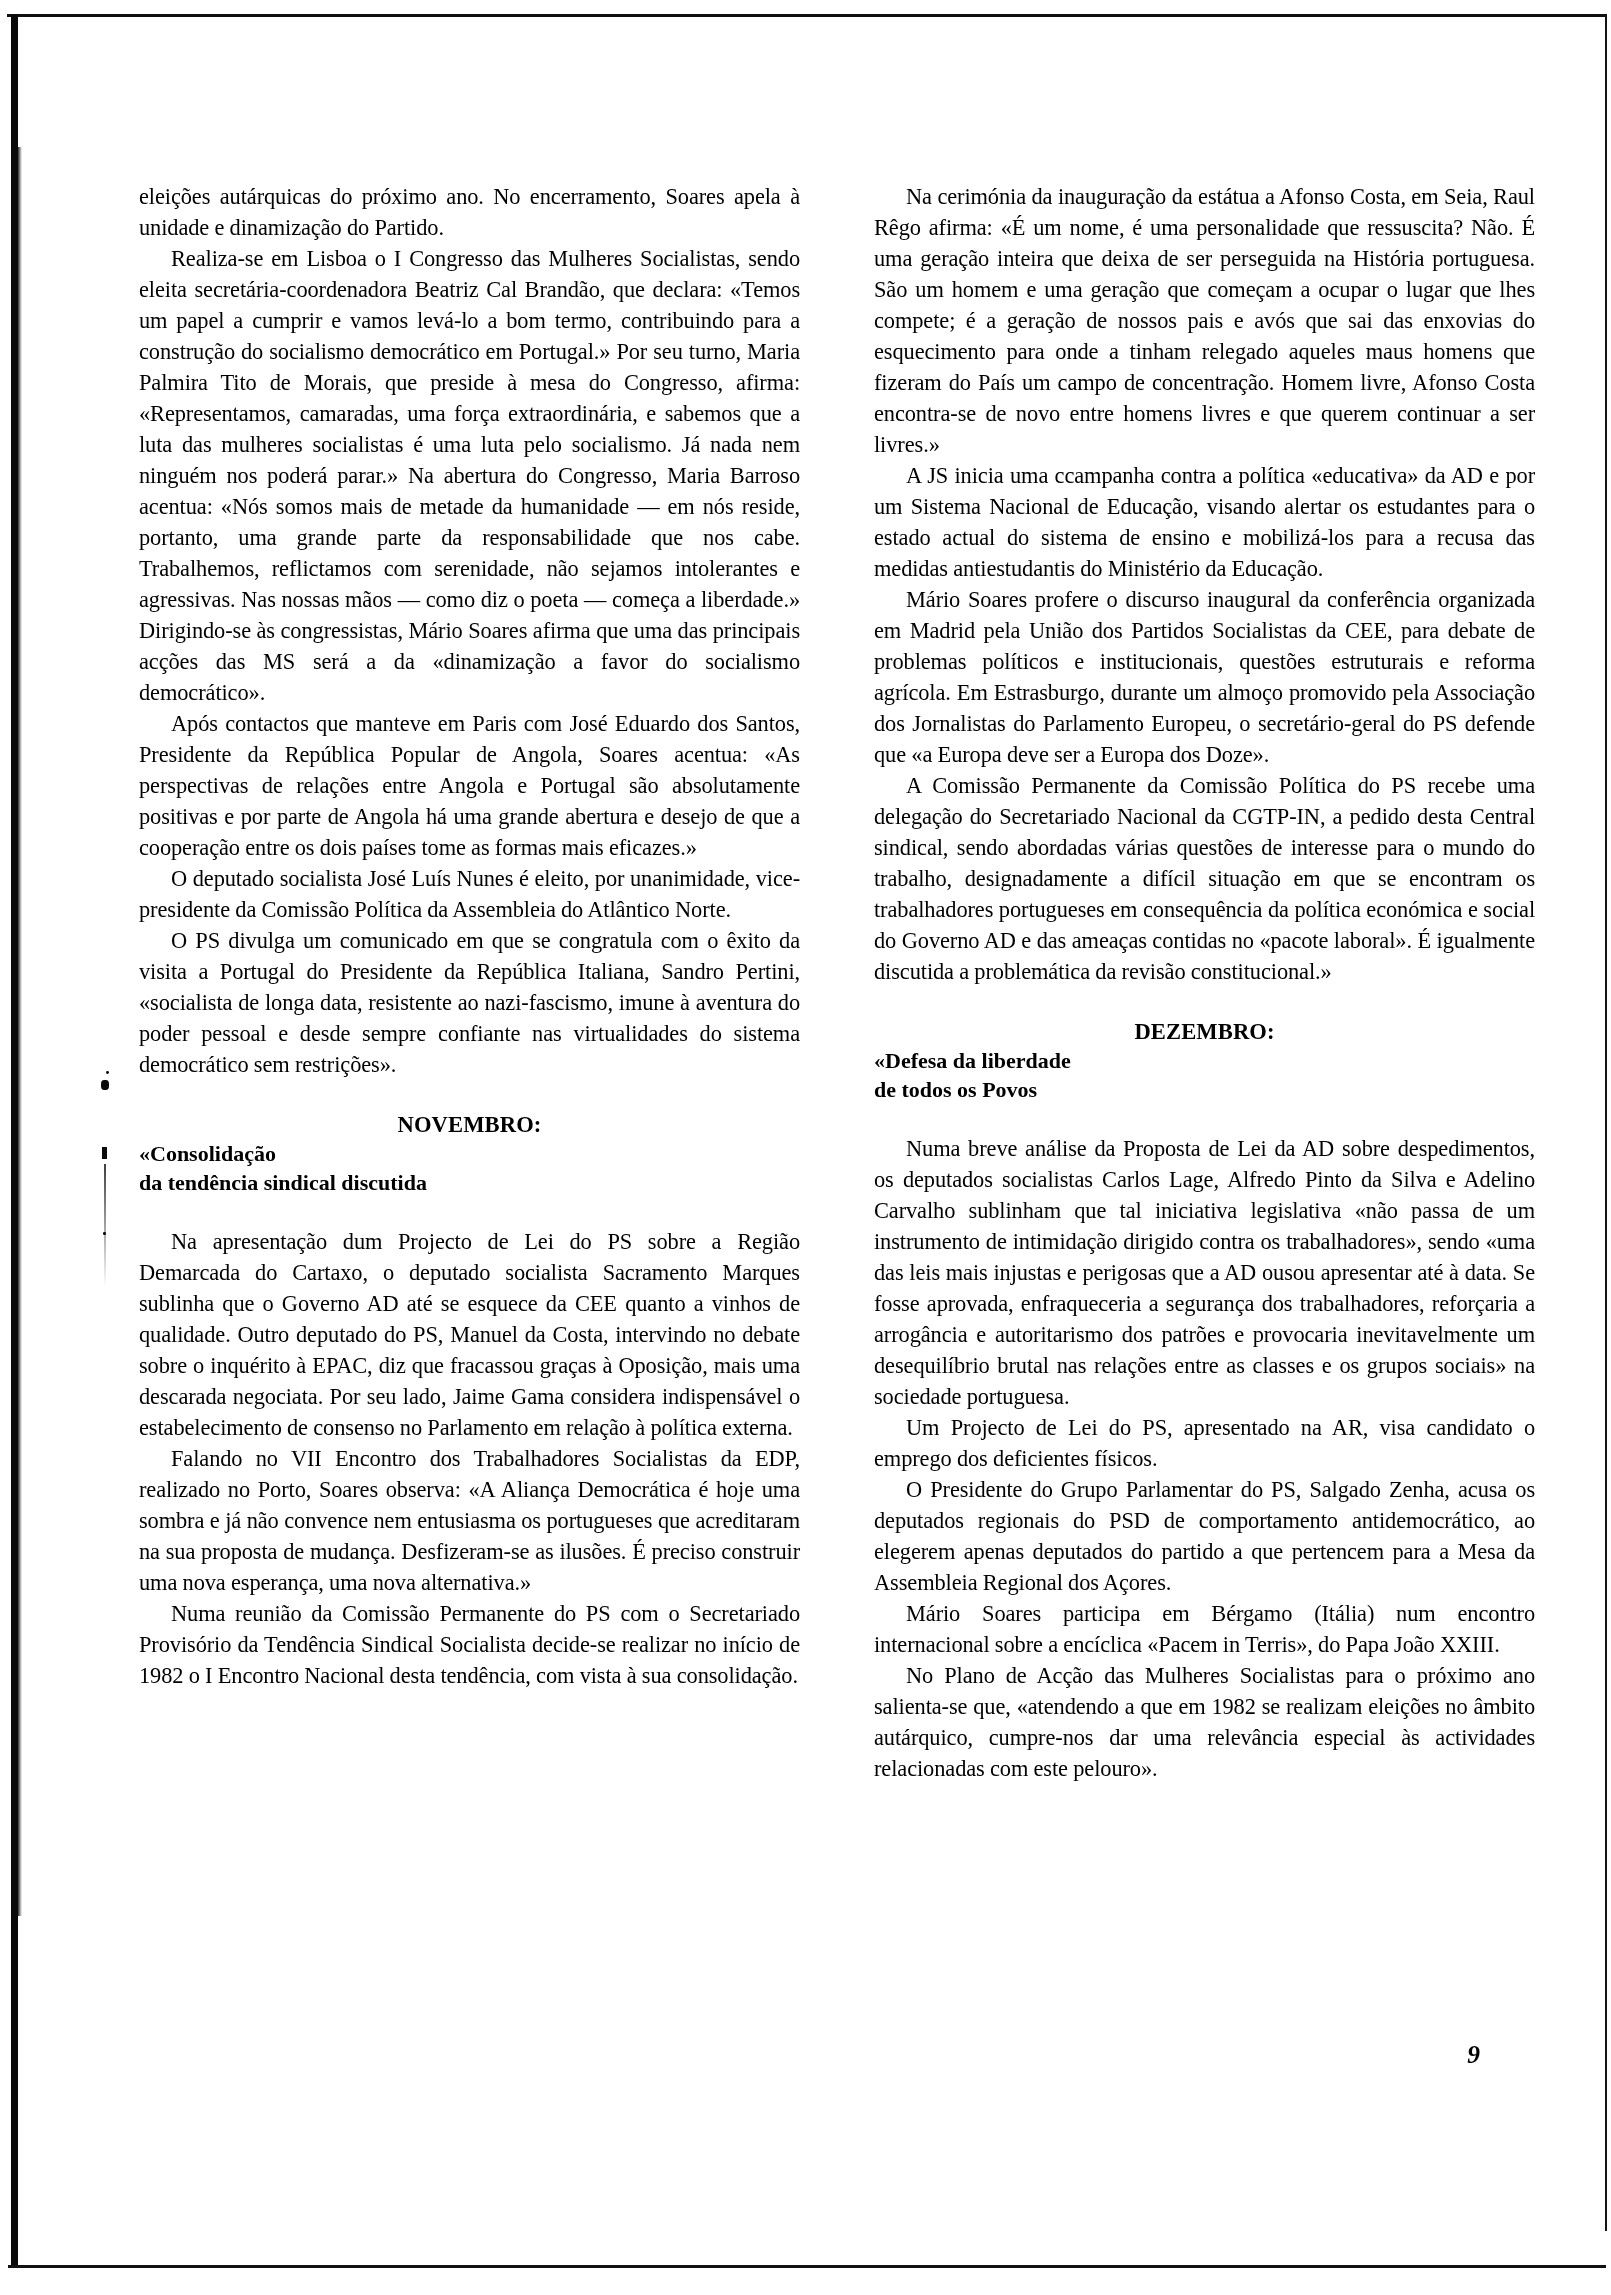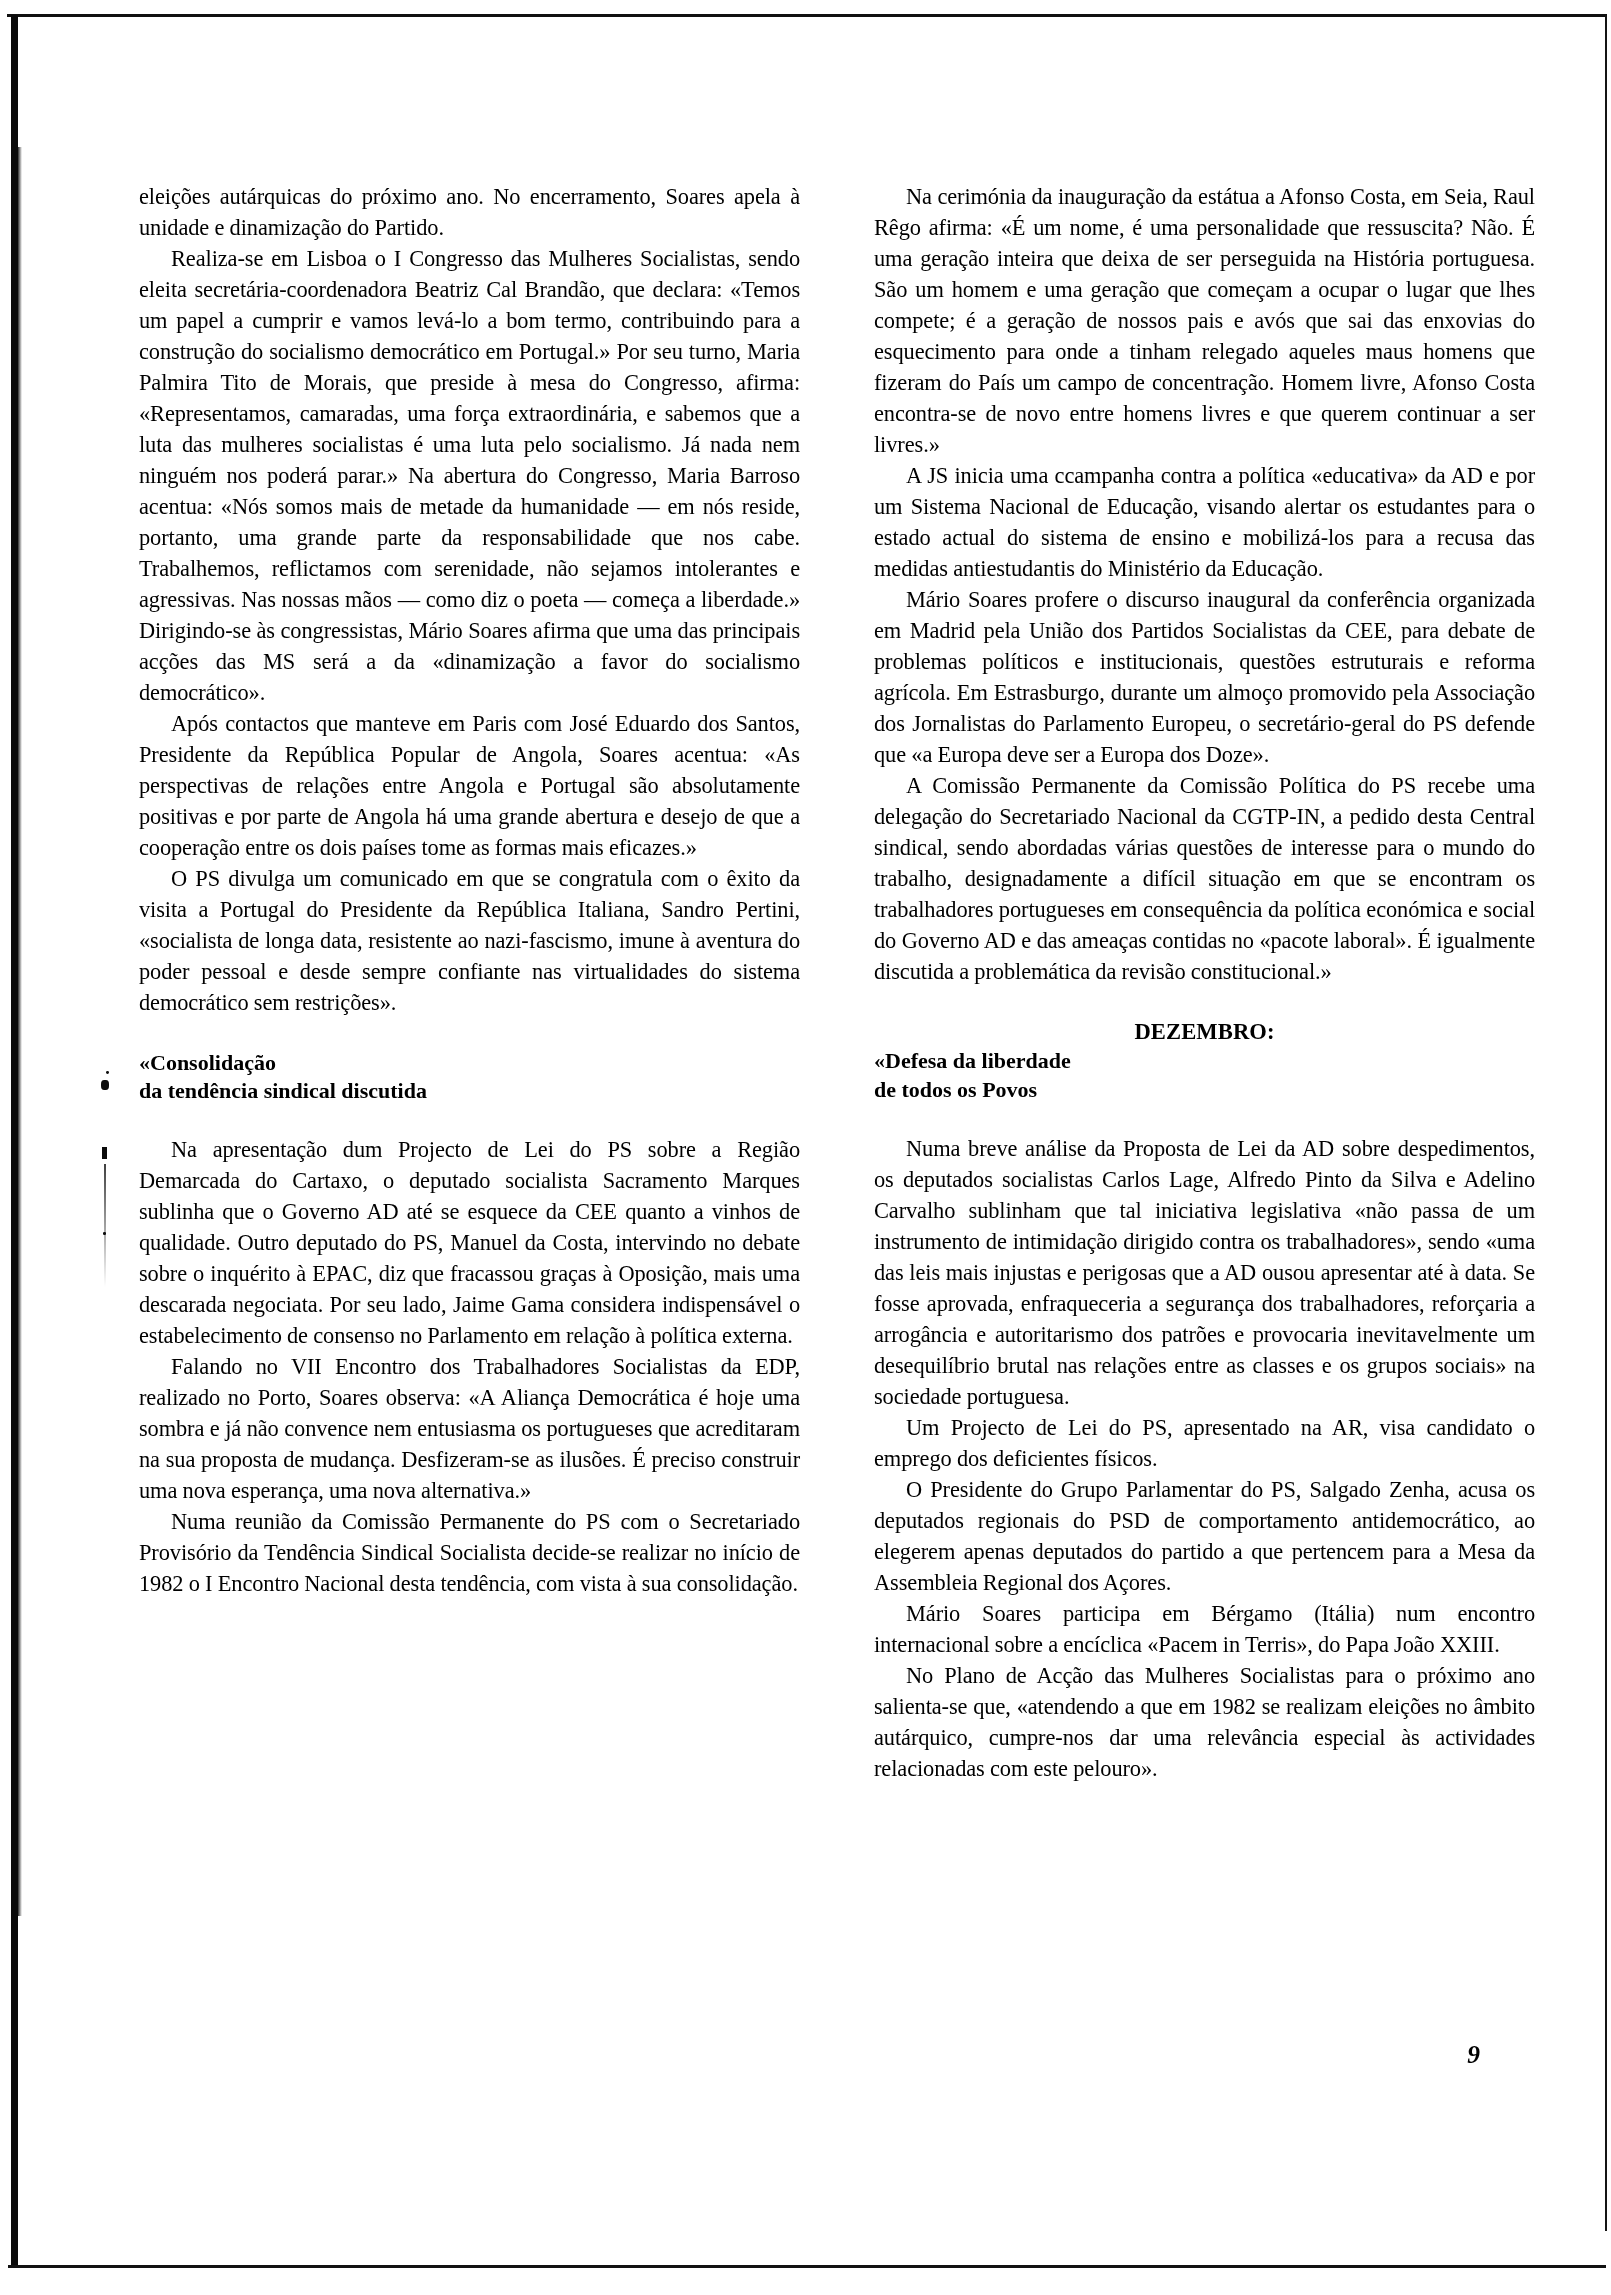--- a/index.html
+++ b/index.html
@@ -147,22 +147,24 @@
 </div>
 
 <div id="page">
 
   <div id="columns">
 
     <div class="column" id="col-left">
         <p class="body-par no-indent">eleições autárquicas do próximo ano. No encerramento, Soares apela à unidade e dinamização do Partido.</p>
         <p class="body-par">Realiza-se em Lisboa o I Congresso das Mulheres Socialistas, sendo eleita secretária-coordenadora Beatriz Cal Brandão, que declara: «Temos um papel a cumprir e vamos levá-lo a bom termo, contribuindo para a construção do socialismo democrático em Portugal.» Por seu turno, Maria Palmira Tito de Morais, que preside à mesa do Congresso, afirma: «Representamos, camaradas, uma força extraordinária, e sabemos que a luta das mulheres socialistas é uma luta pelo socialismo. Já nada nem ninguém nos poderá parar.» Na abertura do Congresso, Maria Barroso acentua: «Nós somos mais de metade da humanidade — em nós reside, portanto, uma grande parte da responsabilidade que nos cabe. Trabalhemos, reflictamos com serenidade, não sejamos intolerantes e agressivas. Nas nossas mãos — como diz o poeta — começa a liberdade.» Dirigindo-se às congressistas, Mário Soares afirma que uma das principais acções das MS será a da «dinamização a favor do socialismo democrático».</p>
         <p class="body-par">Após contactos que manteve em Paris com José Eduardo dos Santos, Presidente da República Popular de Angola, Soares acentua: «As perspectivas de relações entre Angola e Portugal são absolutamente positivas e por parte de Angola há uma grande abertura e desejo de que a cooperação entre os dois países tome as formas mais eficazes.»</p>
+        <p class="body-par">O deputado socialista José Luís Nunes é eleito, por unanimidade, vice-presidente da Comissão Política da Assembleia do Atlântico Norte.</p>
         <p class="body-par">O PS divulga um comunicado em que se congratula com o êxito da visita a Portugal do Presidente da República Italiana, Sandro Pertini, «socialista de longa data, resistente ao nazi-fascismo, imune à aventura do poder pessoal e desde sempre confiante nas virtualidades do sistema democrático sem restrições».</p>
         <div class="heading-block">
+          <p class="month-heading month-name">NOVEMBRO:</p>
           <p class="sub-line">«Consolidação</p>
           <p class="sub-line">da tendência sindical discutida</p>
         </div>
         <p class="body-par">Na apresentação dum Projecto de Lei do PS sobre a Região Demarcada do Cartaxo, o deputado socialista Sacramento Marques sublinha que o Governo AD até se esquece da CEE quanto a vinhos de qualidade. Outro deputado do PS, Manuel da Costa, intervindo no debate sobre o inquérito à EPAC, diz que fracassou graças à Oposição, mais uma descarada negociata. Por seu lado, Jaime Gama considera indispensável o estabelecimento de consenso no Parlamento em relação à política externa.</p>
         <p class="body-par">Falando no VII Encontro dos Trabalhadores Socialistas da EDP, realizado no Porto, Soares observa: «A Aliança Democrática é hoje uma sombra e já não convence nem entusiasma os portugueses que acreditaram na sua proposta de mudança. Desfizeram-se as ilusões. É preciso construir uma nova esperança, uma nova alternativa.»</p>
         <p class="body-par">Numa reunião da Comissão Permanente do PS com o Secretariado Provisório da Tendência Sindical Socialista decide-se realizar no início de 1982 o I Encontro Nacional desta tendência, com vista à sua consolidação.</p>
       </div>
 
     <div class="column" id="col-right">
         <p class="body-par">Na cerimónia da inauguração da estátua a Afonso Costa, em Seia, Raul Rêgo afirma: «É um nome, é uma personalidade que ressuscita? Não. É uma geração inteira que deixa de ser perseguida na História portuguesa. São um homem e uma geração que começam a ocupar o lugar que lhes compete; é a geração de nossos pais e avós que sai das enxovias do esquecimento para onde a tinham relegado aqueles maus homens que fizeram do País um campo de concentração. Homem livre, Afonso Costa encontra-se de novo entre homens livres e que querem continuar a ser livres.»</p>

